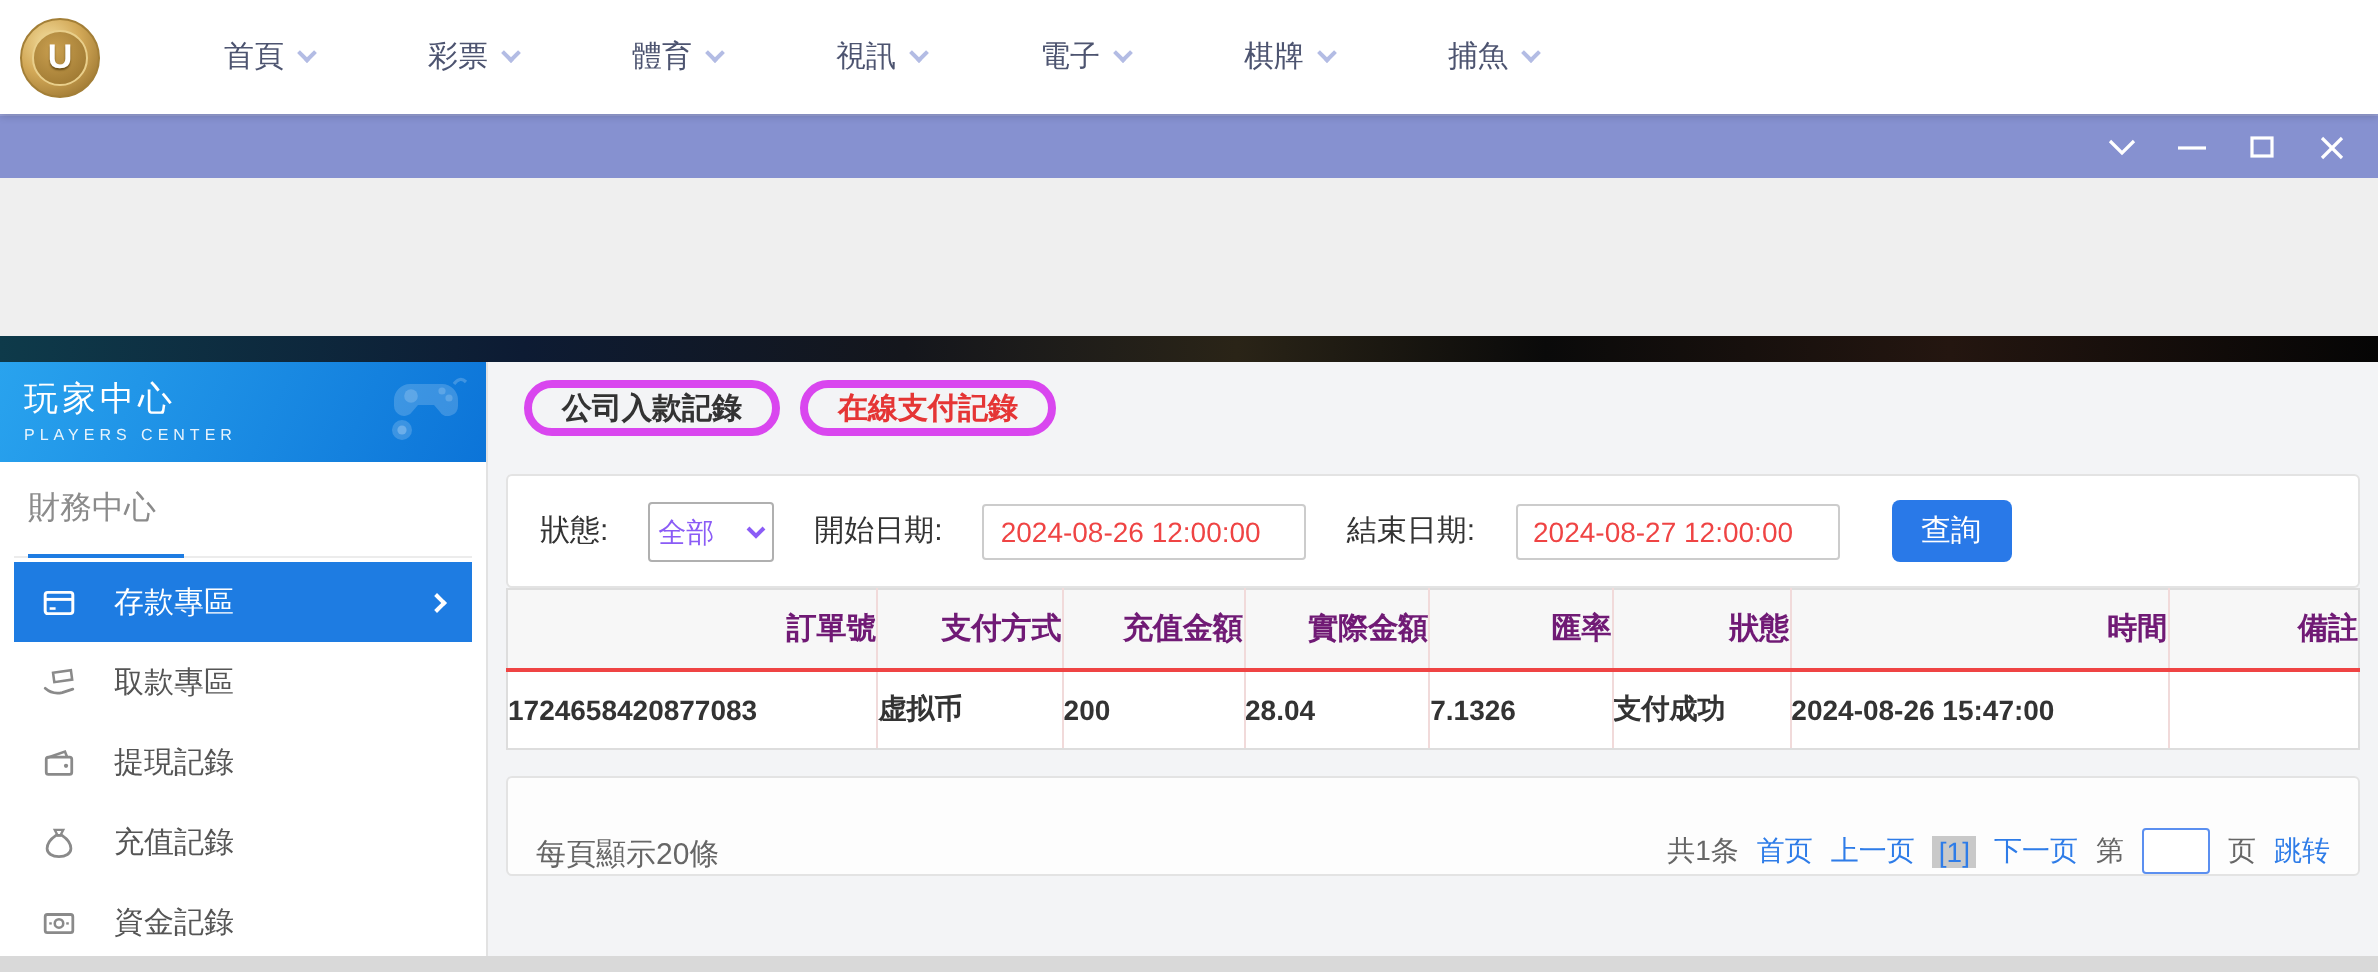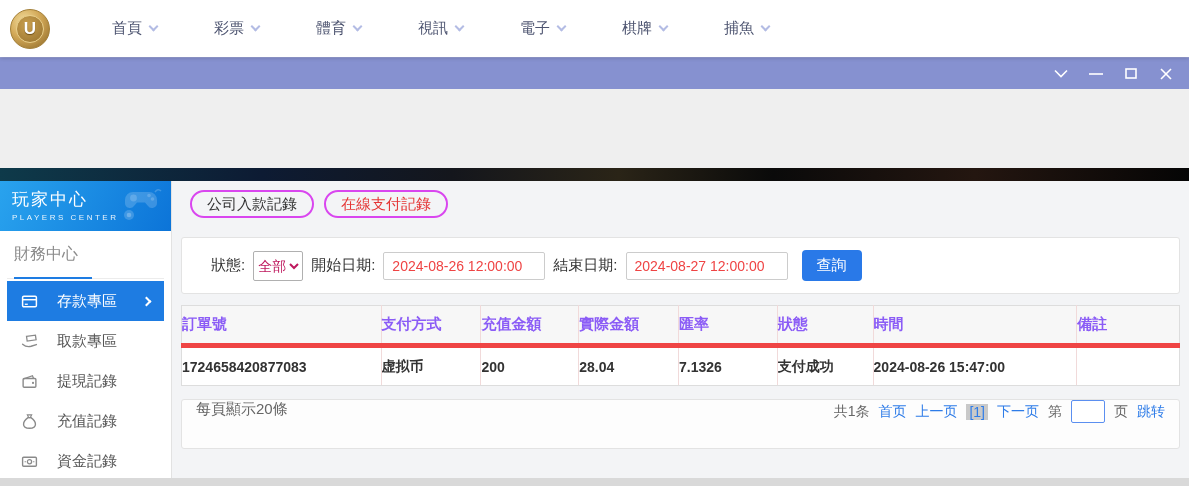--- a/index.html
+++ b/index.html
@@ -32,65 +32,65 @@
   .win-ctl svg { display:block; }
 
   .gap-gray { height:79px; background:#efefef; }
   .dark-strip { height:13px;
      background:linear-gradient(90deg,#0e3a4a 0%,#0d1b33 22%,#14161c 38%,#2a2417 52%,#0a0a0a 65%,#241610 82%,#050505 100%); }
 
   
   .main { display:flex; height:297px; background:#f3f4f6; }
 
   
-  .sidebar { width:172px; flex:none; background:#fff; border-right:1px solid #e2e2e2; }
+  .sidebar { width:244px; flex:none; background:#fff; border-right:1px solid #e2e2e2; }
   .side-header { height:50px; background:linear-gradient(115deg,#29a3ee,#0c74d8);
           color:#fff; padding:7px 0 0 12px; position:relative; overflow:hidden; }
   .side-title { font-size:17px; letter-spacing:2px; }
   .side-sub { font-size:8px; letter-spacing:2.5px; opacity:.9; margin-top:2px; }
   .gamepad { position:absolute; right:6px; top:3px; opacity:.9; }
   .side-section { margin:0 7px; padding:13px 7px 0; border-bottom:1px solid #ececec; }
   .side-section-title { color:#8b8b8b; font-size:16px; }
   .blue-bar { width:78px; height:2px; background:#1e7ce2; margin-top:12px; margin-bottom:-1px; }
   .side-menu { padding-top:2px; }
   .side-item { height:40px; margin:0 7px; display:flex; align-items:center; gap:19px;
           padding:4px 14px; color:#555; font-size:15px; cursor:pointer; }
   .side-icon { color:#8a8a8a; display:flex; }
   .side-item.active { background:#1e7ce2; color:#fff; }
   .side-item.active .side-icon { color:#fff; }
   .side-chev { margin-left:auto; width:7px; height:7px; border-right:2px solid #fff;
           border-top:2px solid #fff; transform:rotate(45deg); }
 
   
   .content { flex:1; padding:9px 9px 0; }
   .tabs { display:flex; gap:10px; margin:0 0 19px 9px; }
-  .tab { height:28px; border:2px solid #d946ef; border-radius:15px; padding:0 15px;
-          display:flex; align-items:center; font-size:15px; color:#333; background:transparent; cursor:pointer; }
+  .tab { height:28px; border:4px solid #d946ef; border-radius:15px; padding:0 15px;
+          display:flex; align-items:center; font-size:15px; color:#333; background:transparent; cursor:pointer;font-weight:bold; }
   .tab.active { color:#e53535; }
 
   .filter-panel { background:#fff; border:1px solid #e3e3e3; border-radius:3px; height:57px;
-          display:flex; align-items:center; padding:0 29px; gap:8px; margin-bottom:11px; }
+          display:flex; align-items:center; padding:0 16px; gap:20px; }
   .f-label { font-size:15px; color:#333; }
-  .status-select { height:30px; width:50px; border:1px solid #b0b0b0; border-radius:2px;
-          font-size:14px; color:#be185d; background:#fff; }
+  .status-select { height:30px; width:63px; border:1px solid #b0b0b0; border-radius:2px;
+          font-size:14px; color:#8b5cf6; background:#fff; }
   .date-input { height:28px; width:162px; border:1px solid #ccc; border-radius:2px;
           font-size:14px; color:#ef4444; padding:0 8px; font-family:"Liberation Sans",sans-serif; }
   .search-btn { height:31px; padding:0 15px; background:#2979e8; border:none; border-radius:4px;
           color:#fff; font-size:15px; margin-left:6px; cursor:pointer; font-family:"Liberation Sans",sans-serif; }
 
   table.records { width:100%; border-collapse:collapse; background:#fff; table-layout:fixed;
           margin-bottom:13px; border:1px solid #ddd; }
-  .records th { height:40px; background:#f7f7f7; font-size:15px; font-weight:bold; color:#8b5cf6;
-          border-bottom:5px solid #ef4444; text-align:left; }
+  .records th { height:40px; background:#f7f7f7; font-size:15px; font-weight:bold; color:#701a75;
+          border-bottom:2px solid #ef4444; text-align:right; }
   .records td { height:40px; font-size:14px; color:#333; text-align:left;
           border-bottom:1px solid #ddd; background:#fff; overflow:hidden; white-space:nowrap;font-weight:bold; }
   .records th + th, .records td + td { border-left:1px solid #f1dada; }
 
   .footer-panel { background:#fdfdfd; border:1px solid #e3e3e3; border-radius:3px; height:50px;
-          display:flex; align-items:flex-start; justify-content:space-between; padding:0 14px; }
+          display:flex; align-items:flex-end; justify-content:space-between; padding:0 14px; }
   .page-size { font-size:15px; color:#666; }
   .pagination { display:flex; align-items:center; gap:9px; font-size:14px; }
   .pg-text { color:#666; }
   .pg-link { color:#2e7ce8; cursor:pointer; text-decoration:none; }
   .pg-current { color:#2e7ce8; background:#c9c9c9; padding:0 3px; cursor:default; }
   .jump-input { width:34px; height:23px; border:1px solid #5b8ff0; border-radius:2px; }
 
   .bottom-bar { position:absolute; left:0; right:0; bottom:0; height:8px; background:#d9d9d9; }
 </style>
 </head>

